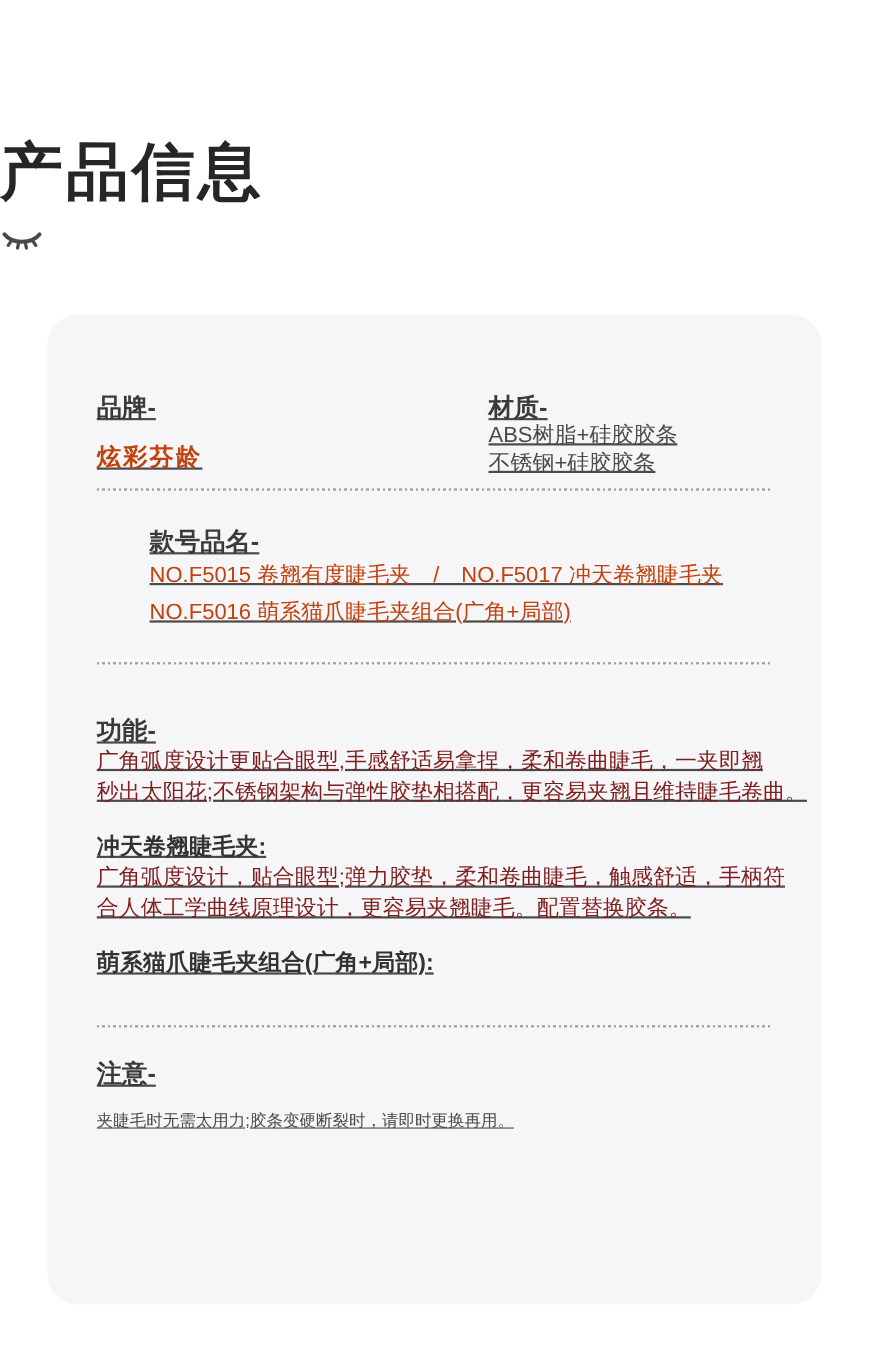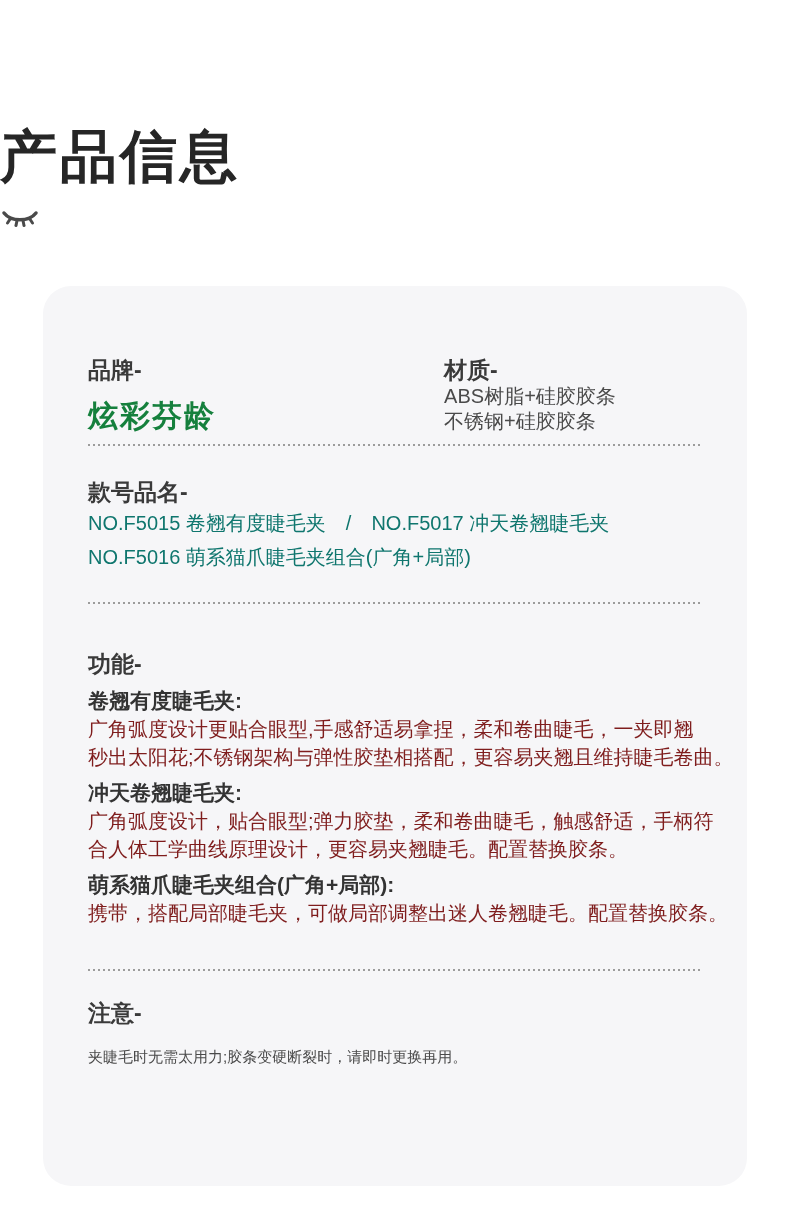--- a/index.html
+++ b/index.html
@@ -22,61 +22,62 @@
   .lash-wrap svg{display:inline-block;}
 
   .card{
     margin:54px 43px 0;
     height:900px;
     box-sizing:border-box;
     background:#f6f6f8;
     border-radius:28px;
     padding:70px 45px 0;
     overflow:hidden;
+    text-decoration:underline;
   }
 
   .h{
     font-size:23px;line-height:28px;
     font-weight:600;color:#3a3a3a;
   }
   .row1{display:flex;}
   .col-brand{width:58%;}
   .col-material{width:42%;}
   .brand-logo{
     margin-top:15px;
-    font-size:30px;line-height:34px;
+    font-size:22px;line-height:34px;
     font-weight:700;
-    color:#15803d;
+    color:#c2410c;
     letter-spacing:2px;
   }
   .mline{font-size:20px;line-height:25px;color:#4a4a4a;white-space:nowrap;}
   .col-material .mline:first-of-type{margin-top:11px;}
 
   .divider{
     height:2px;
     background-image:repeating-linear-gradient(to right,
       #9c9c9c 0,#9c9c9c 2px,transparent 2px,transparent 5px);
   }
   .d1{margin-top:10px;}
   .d2{margin-top:28px;}
   .d3{margin-top:42px;}
 
-  .sec-model{margin-top:32px;}
+  .sec-model{margin-top:32px;margin-left:48px;}
   .model-line{
-    font-size:20px;line-height:34px;color:#0f766e;white-space:nowrap;
+    font-size:20px;line-height:34px;color:#c2410c;white-space:nowrap;
   }
   .sec-model .model-line:first-of-type{margin-top:8px;}
 
   .sec-features{margin-top:46px;}
   .feat-title{
     margin-top:9px;
     font-size:21px;line-height:28px;
     font-weight:700;color:#333333;
   }
-  .feat + .feat .feat-title{margin-top:8px;}
+  .feat + .feat .feat-title{margin-top:22px;}
   .feat-line{
     font-size:20px;line-height:28px;color:#7f1d1d;white-space:nowrap;
   }
 
   .sec-notice{margin-top:28px;}
   .notice-text{
     margin-top:16px;
     font-size:15px;line-height:28px;color:#4a4a4a;white-space:nowrap;
   }
 </style>
@@ -119,34 +120,32 @@
       <div class="model-line">NO.F5015 卷翘有度睫毛夹　/　NO.F5017 冲天卷翘睫毛夹</div>
       <div class="model-line">NO.F5016 萌系猫爪睫毛夹组合(广角+局部)</div>
     </div>
 
     <div class="divider d2"></div>
 
     <div class="sec-features">
       <div class="h">功能-</div>
 
       <div class="feat">
-        <div class="feat-title">卷翘有度睫毛夹:</div>
         <div class="feat-line">广角弧度设计更贴合眼型,手感舒适易拿捏，柔和卷曲睫毛，一夹即翘</div>
         <div class="feat-line">秒出太阳花;不锈钢架构与弹性胶垫相搭配，更容易夹翘且维持睫毛卷曲。</div>
       </div>
 
       <div class="feat">
         <div class="feat-title">冲天卷翘睫毛夹:</div>
         <div class="feat-line">广角弧度设计，贴合眼型;弹力胶垫，柔和卷曲睫毛，触感舒适，手柄符</div>
         <div class="feat-line">合人体工学曲线原理设计，更容易夹翘睫毛。配置替换胶条。</div>
       </div>
 
       <div class="feat">
         <div class="feat-title">萌系猫爪睫毛夹组合(广角+局部):</div>
-        <div class="feat-line">携带，搭配局部睫毛夹，可做局部调整出迷人卷翘睫毛。配置替换胶条。</div>
       </div>
     </div>
 
     <div class="divider d3"></div>
 
     <div class="sec-notice">
       <div class="h">注意-</div>
       <div class="notice-text">夹睫毛时无需太用力;胶条变硬断裂时，请即时更换再用。</div>
     </div>
 

